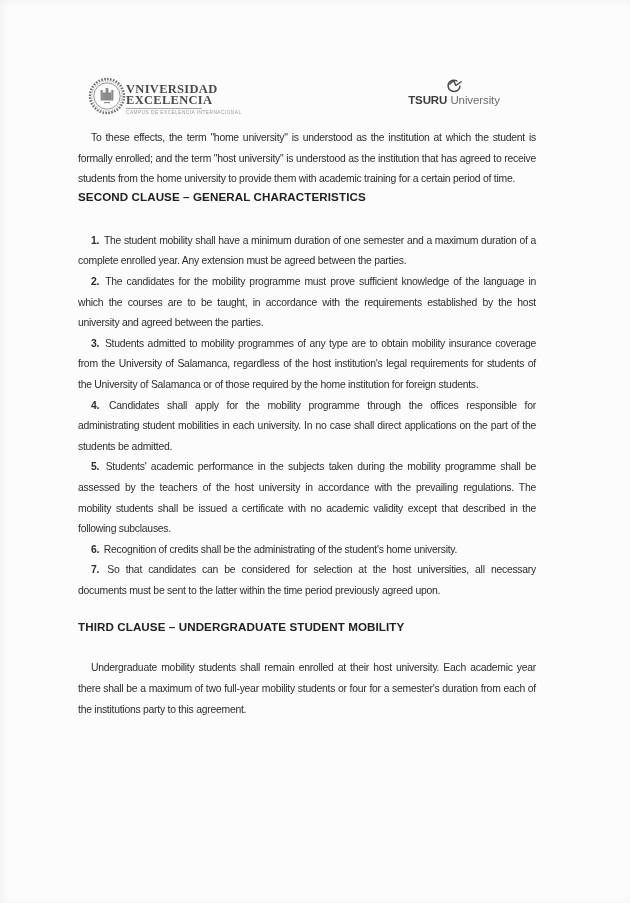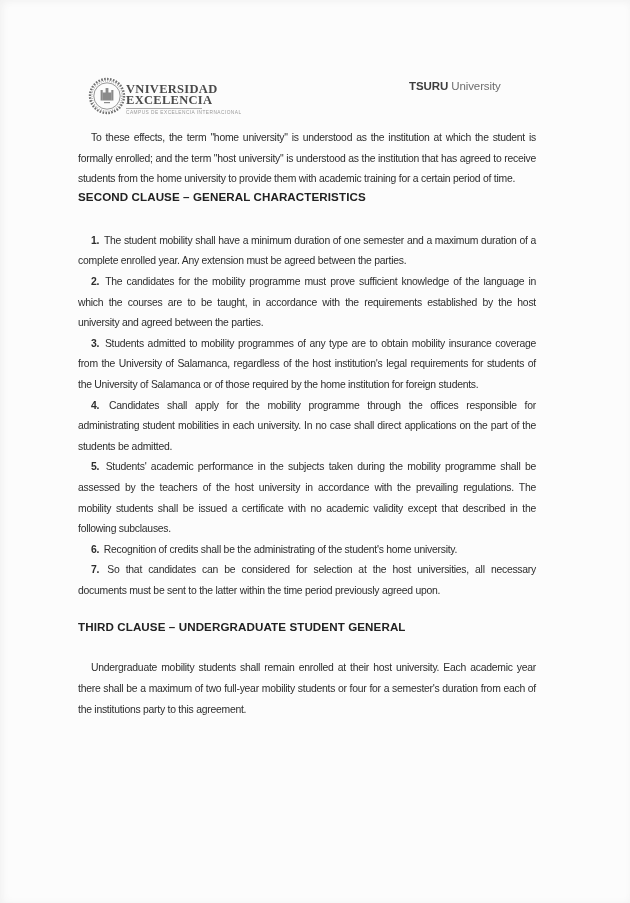--- a/index.html
+++ b/index.html
@@ -37,21 +37,21 @@
     font-size: 4.8px;
     letter-spacing: 0.45px;
     color: #9a9a9a;
     white-space: nowrap;
   }
 
   .logo-tsuru {
     position: absolute;
     left: 409px; top: 78px;
     width: 90px;
-    display: flex; flex-direction: row; align-items: center;
+    display: flex; flex-direction: column; align-items: center;
   }
   .crane { width: 18px; height: 15px; margin-bottom: 1px; }
   .tsuru-text { font-size: 11.5px; letter-spacing: -0.1px; white-space: nowrap; }
   .tsuru-bold { font-weight: bold; color: #3d3d3d; }
   .tsuru-reg  { color: #6e6e6e; }
 
   
   .content {
     position: absolute;
     left: 78px; top: 128px;
@@ -125,19 +125,19 @@
     <div class="items">
       <p class="para"><b class="num">1.</b> <span>The student mobility shall have a minimum duration of one semester and a maximum duration of a complete enrolled year. Any extension must be agreed between the parties.</span></p>
       <p class="para"><b class="num">2.</b> <span>The candidates for the mobility programme must prove sufficient knowledge of the language in which the courses are to be taught, in accordance with the requirements established by the host university and agreed between the parties.</span></p>
       <p class="para"><b class="num">3.</b> <span>Students admitted to mobility programmes of any type are to obtain mobility insurance coverage from the University of Salamanca, regardless of the host institution's legal requirements for students of the University of Salamanca or of those required by the home institution for foreign students.</span></p>
       <p class="para"><b class="num">4.</b> <span>Candidates shall apply for the mobility programme through the offices responsible for administrating student mobilities in each university. In no case shall direct applications on the part of the students be admitted.</span></p>
       <p class="para"><b class="num">5.</b> <span>Students' academic performance in the subjects taken during the mobility programme shall be assessed by the teachers of the host university in accordance with the prevailing regulations. The mobility students shall be issued a certificate with no academic validity except that described in the following subclauses.</span></p>
       <p class="para"><b class="num">6.</b> <span>Recognition of credits shall be the administrating of the student's home university.</span></p>
       <p class="para"><b class="num">7.</b> <span>So that candidates can be considered for selection at the host universities, all necessary documents must be sent to the latter within the time period previously agreed upon.</span></p>
     </div>
 
-    <p class="clause-heading second">THIRD CLAUSE – UNDERGRADUATE STUDENT GENERAL</p>
+    <p class="clause-heading second">THIRD CLAUSE – UNDERGRADUATE STUDENT MOBILITY</p>
 
     <p class="para final-para">Undergraduate mobility students shall remain enrolled at their host university. Each academic year there shall be a maximum of two full-year mobility students or four for a semester's duration from each of the institutions party to this agreement.</p>
 
   </div>
 
 </div>
 
 </body></html>

